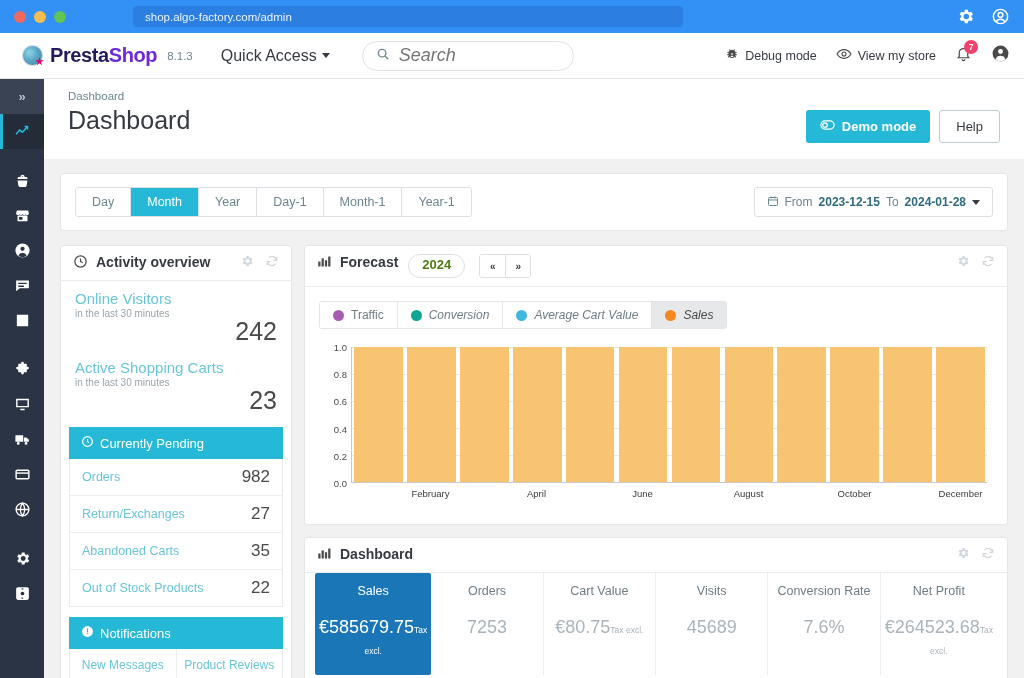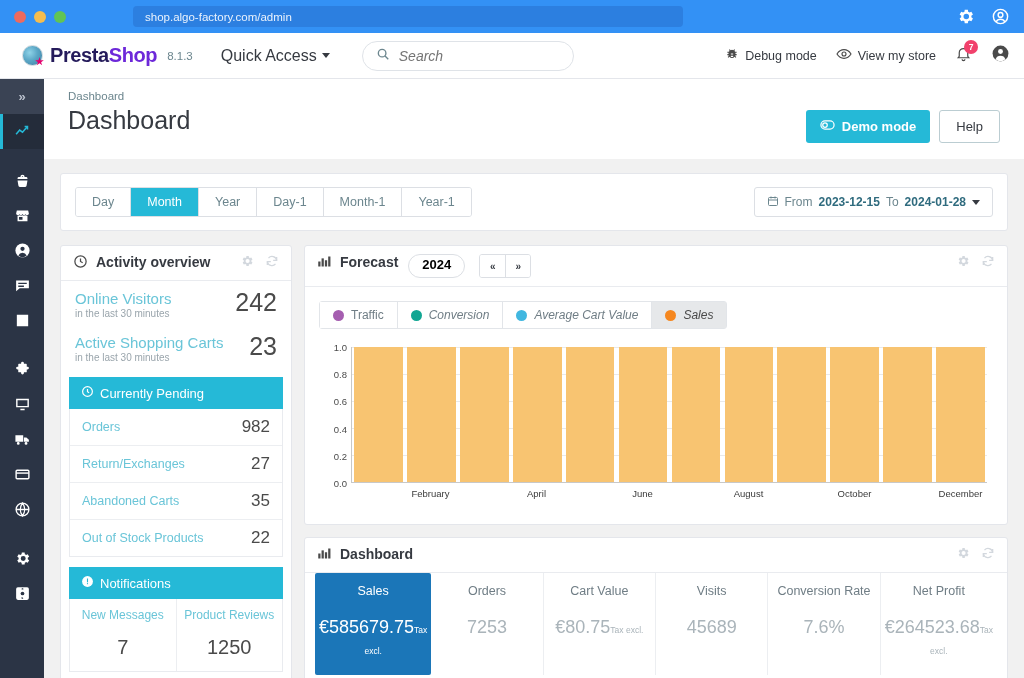--- a/index.html
+++ b/index.html
@@ -55,21 +55,21 @@
   .caret-down {
     width: 0; height: 0; border-left: 4px solid transparent;
     border-right: 4px solid transparent; border-top: 5px solid #363a41;
   }
   .search-box {
     margin-left: 20px; width: 212px; height: 30px;
     border: 1px solid #dfe3e8; border-radius: 16px; background: #fff;
     display: flex; align-items: center; gap: 9px; padding: 0 13px;
   }
   .search-box input {
-    border: none; outline: none; font-size: 14px; font-style: italic;
+    border: none; outline: none; font-size: 18px; font-style: italic;
     color: #6c868e; background: transparent; width: 100%;
     font-family: "Liberation Sans", sans-serif;
   }
   .header-right { margin-left: auto; display: flex; align-items: center; gap: 19px; }
   .hr-item {
     display: flex; align-items: center; gap: 6px;
     font-size: 12.5px; color: #363a41; cursor: pointer;
   }
   .bell-wrap { position: relative; cursor: pointer; }
   .bell-badge {
@@ -154,21 +154,21 @@
     background: #fff; border: 1px solid #e4e6eb; border-radius: 3px; margin-bottom: 12px;
   }
   .panel-head {
     display: flex; gap: 8px;
     padding: 8px 12px; border-bottom: 1px solid #e9ebef;
     font-size: 14px; color: #363a41; font-weight: bold;
   }
   .panel-head .tools { margin-left: auto; display: flex; gap: 11px; color: #d3d8de; }
   .panel-head .tools svg { width: 14px; height: 14px; cursor: pointer; }
 
-  .metric-row { padding: 9px 14px 6px 14px; display: flex; align-items: flex-start; }
+  .metric-row { padding: 9px 14px 6px 14px; display: flex; align-items: flex-start; flex-direction: column; }
   .metric-label { font-size: 15px; color: #6ac5d8; cursor: pointer; }
   .metric-sub { font-size: 10px; color: #9aa5ac; margin-top: 1px; }
   .metric-value { margin-left: auto; font-size: 25px; color: #4a4a4a; line-height: 1; }
 
   .sec-head {
     background: #25b9d7; color: #fff; font-size: 13px;
     padding: 8px 12px; display: flex; align-items: center; gap: 6px;
   }
   .pend-box { border: 1px solid #e9ebef; border-top: none; margin: 0 8px 10px 8px; }
   .pend-row {
@@ -180,21 +180,21 @@
   .pend-row .val { margin-left: auto; font-size: 17px; color: #4a4a4a; }
   .notif-grid { display: flex; margin: 0 8px 10px 8px; border: 1px solid #e9ebef; border-top: none; }
   .notif-cell { flex: 1; text-align: center; padding: 9px 4px 12px 4px; }
   .notif-cell + .notif-cell { border-left: 1px solid #eceef1; }
   .notif-cell .nl { font-size: 12px; color: #6ac5d8; }
   .notif-cell .nv { font-size: 20px; color: #4a4a4a; margin-top: 14px; }
 
   
   .year-pill {
     border: 1px solid #dcdfe4; border-radius: 13px; padding: 2px 13px;
-    font-size: 13px; color: #000000; font-weight: bold; margin-left: 2px;
+    font-size: 13px; color: #4d7c0f; font-weight: bold; margin-left: 2px;
   }
   .nav-btns { display: flex; border: 1px solid #dcdfe4; border-radius: 3px; overflow: hidden; margin-left: 6px; }
   .nav-btn {
     width: 25px; height: 22px; display: flex; align-items: center; justify-content: center;
     font-size: 10px; color: #363a41; background: #fff; cursor: pointer;
   }
   .nav-btn + .nav-btn { border-left: 1px solid #dcdfe4; }
   .legend { display: flex; margin: 14px 14px 0 14px; border: 1px solid #e2e5e9; border-radius: 3px; width: fit-content; }
   .leg-item {
     display: flex; align-items: center; gap: 7px; padding: 6px 13px;

